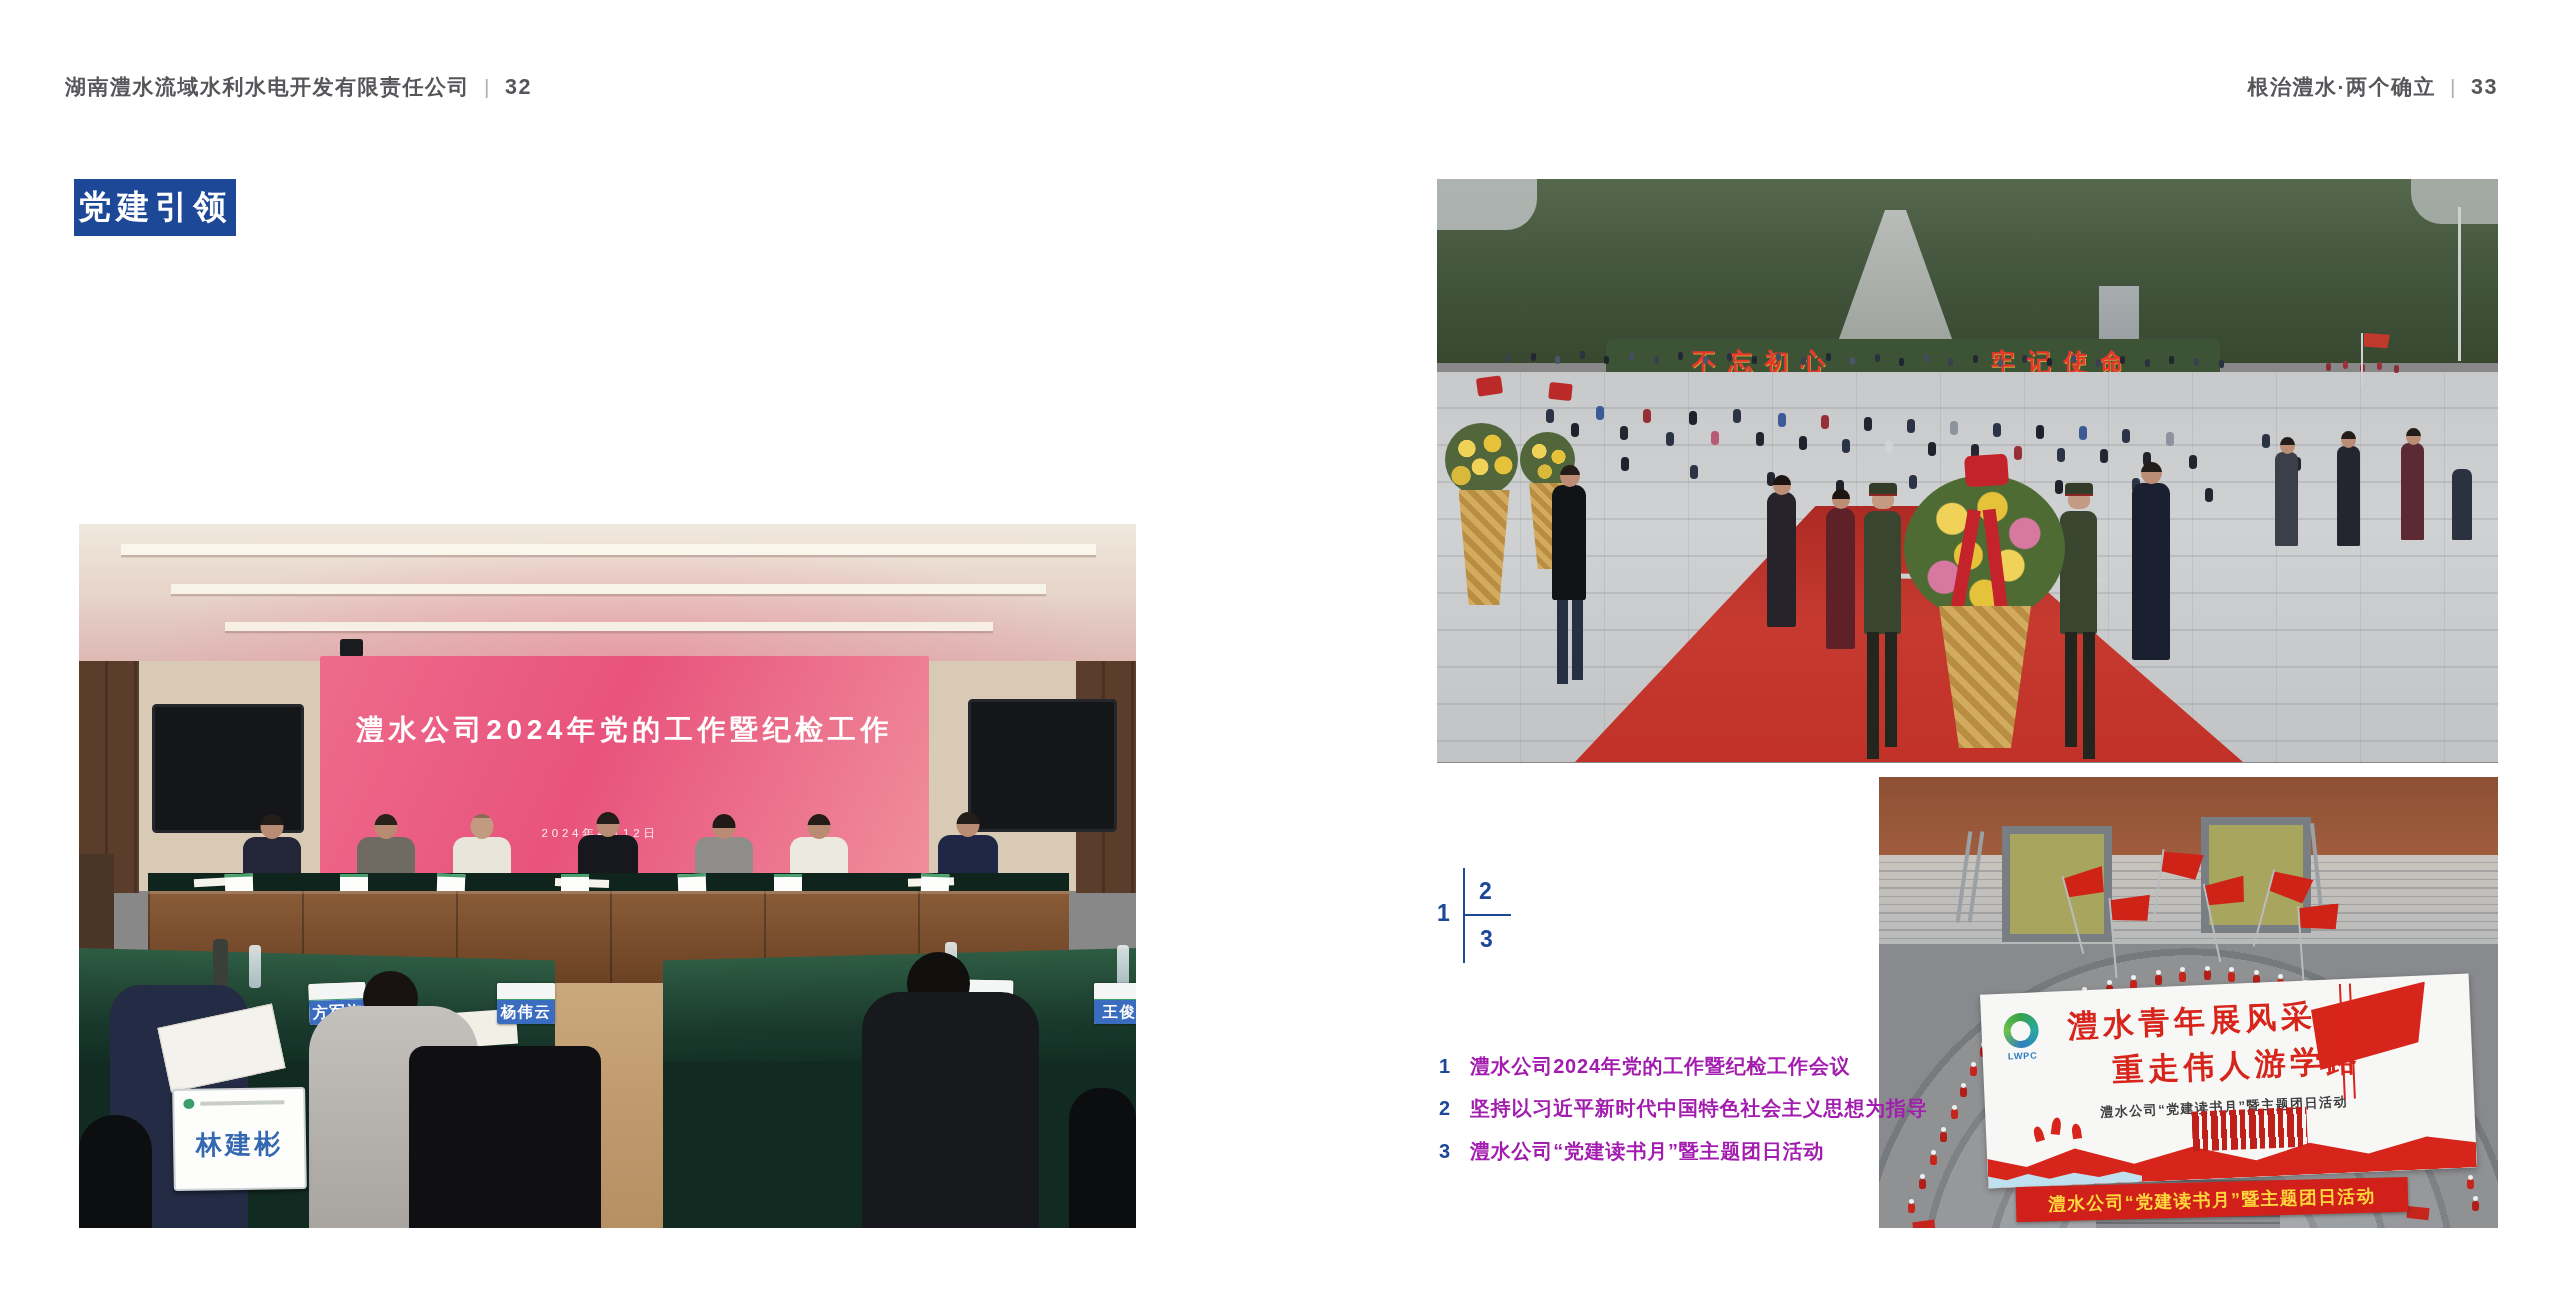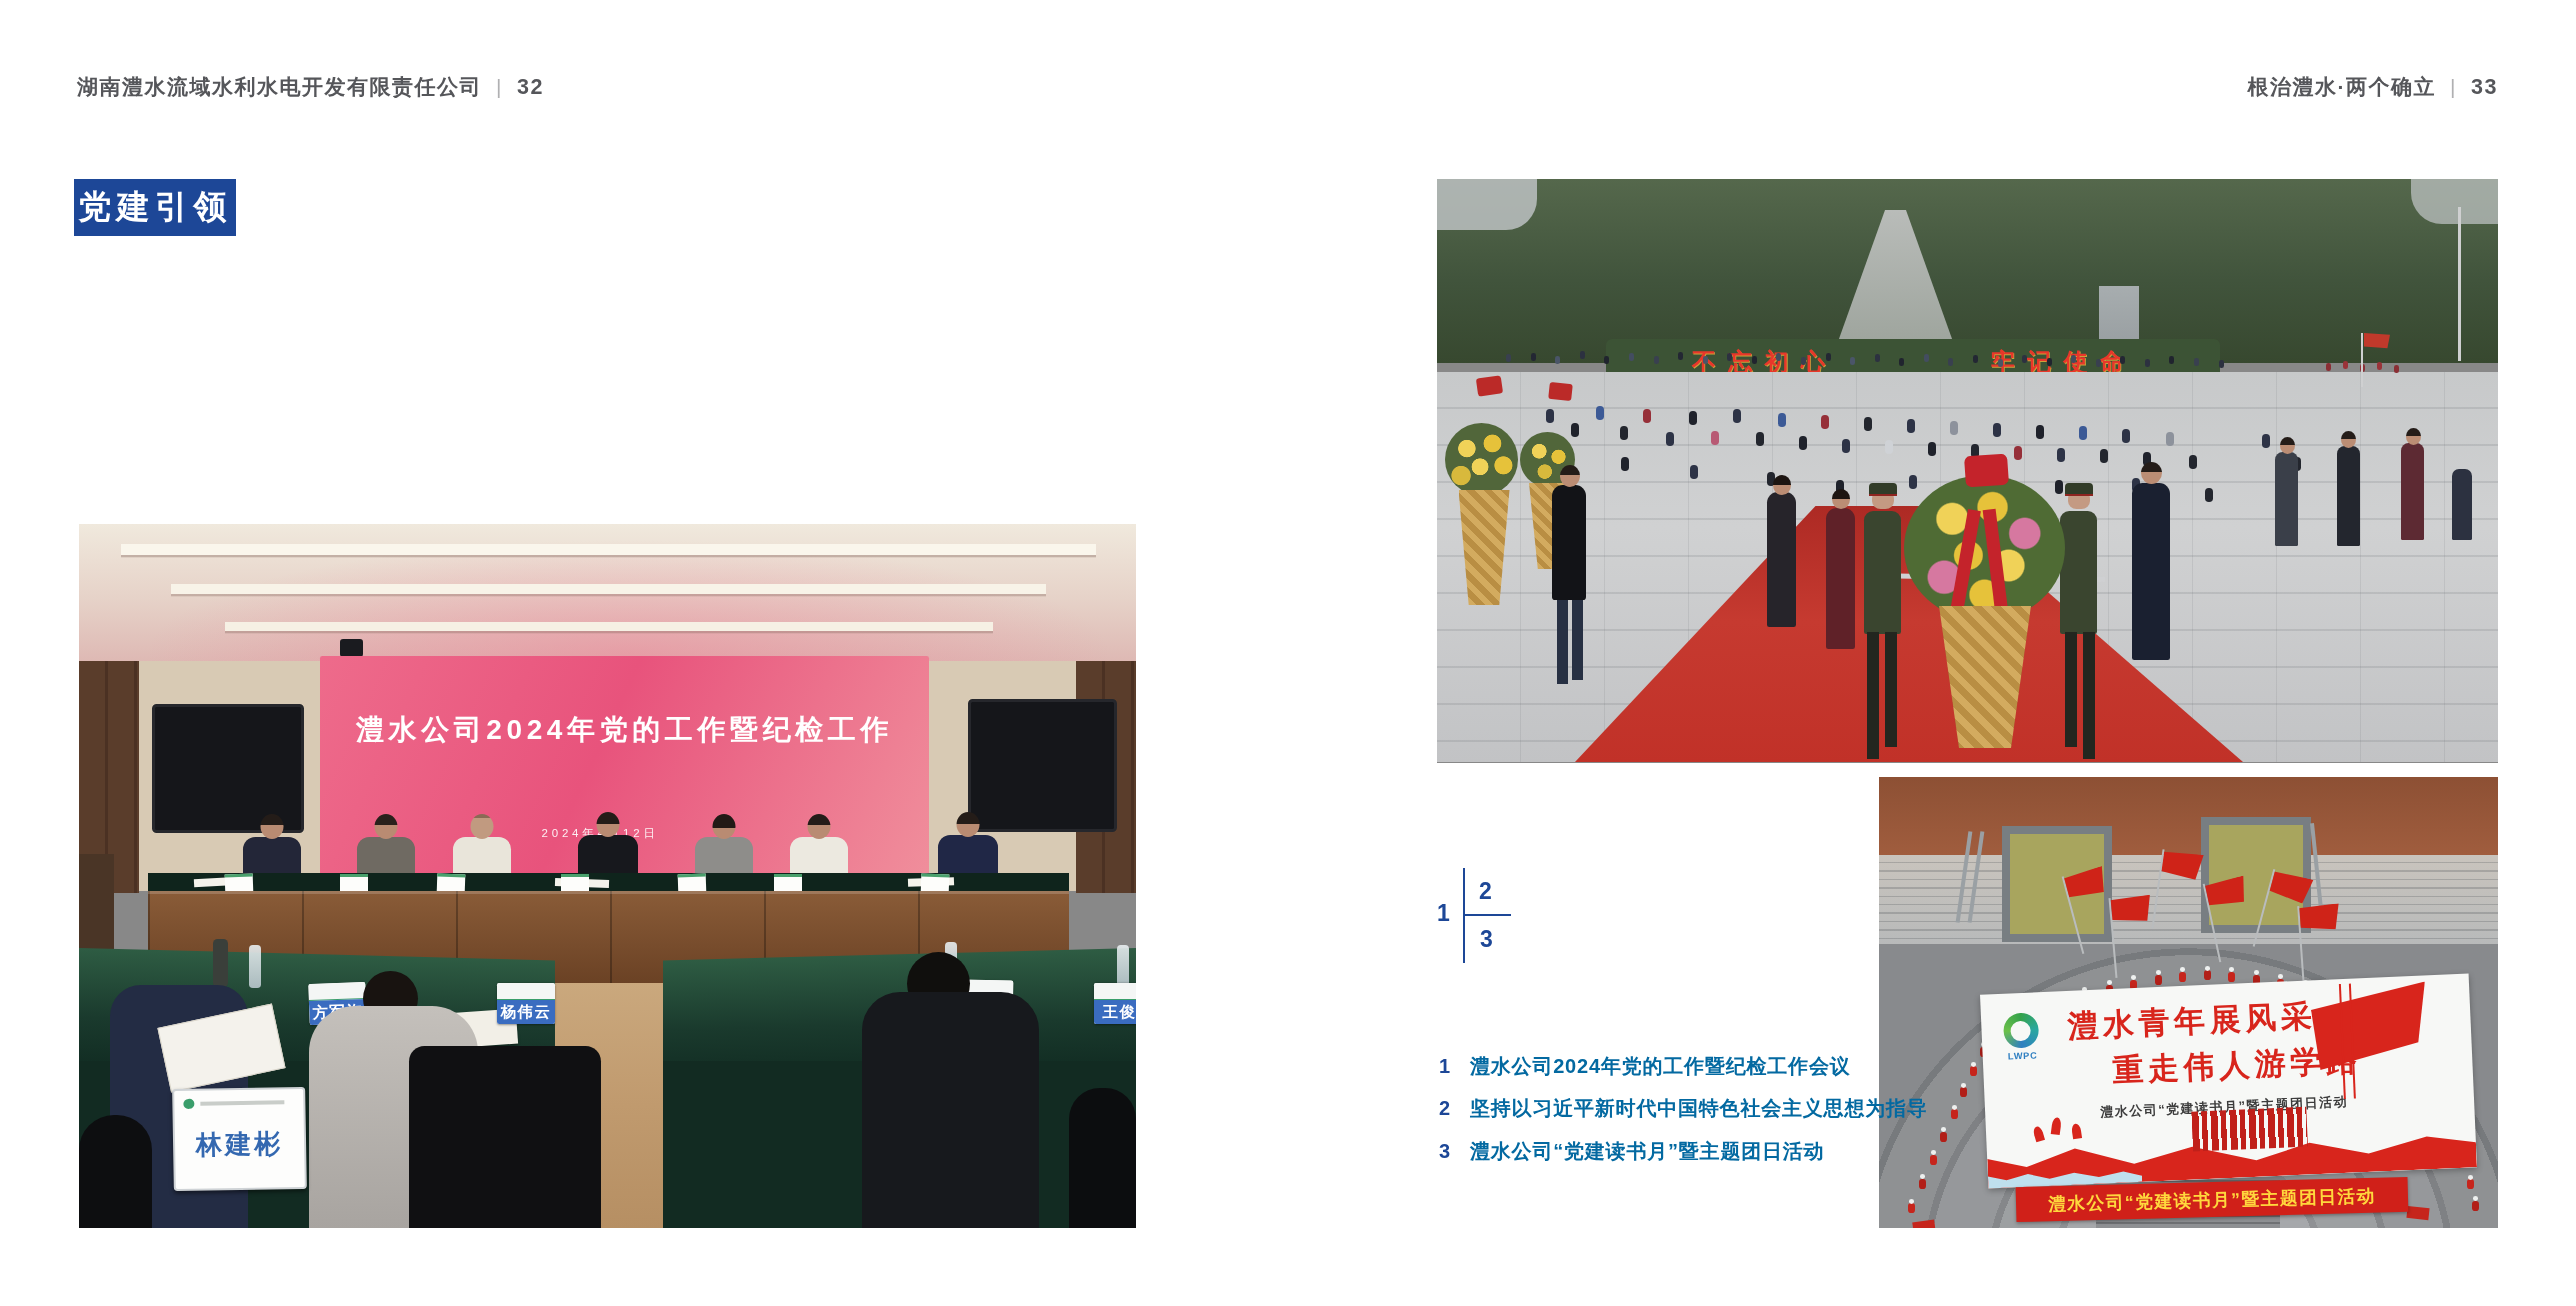--- a/index.html
+++ b/index.html
@@ -72,28 +72,28 @@
     557px 306px 0 0 #eef0ef,566px 329px 0 0 #eef0ef,574px 352px 0 0 #eef0ef,582px 375px 0 0 #eef0ef,
     588px 398px 0 0 #eef0ef,593px 419px 0 0 #eef0ef;}
   .p3-flag{position:absolute;width:2.3px;height:80px;background:#b9bcbe;}
   .p3-flag .cloth{position:absolute;left:1.5px;top:0;width:40px;height:28px;background:#cf2318;
                   clip-path:polygon(0 8%,100% 0,88% 92%,0 78%);}
   
   .keynum{position:absolute;color:#1d4797;font-weight:bold;font-size:23px;}
   
   .caprow{display:flex;margin-bottom:15.4px;align-items:baseline;}
   .capnum{color:#1d4797;font-weight:bold;font-size:20px;width:31px;flex:0 0 31px;}
-  .captext{color:#0369a1;font-size:20px;font-weight:600;letter-spacing:0.8px;white-space:nowrap;}
+  .captext{color:#a21caf;font-size:20px;font-weight:600;letter-spacing:0.8px;white-space:nowrap;}
 </style>
 </head>
 <body>
 
 <div id="page">
 
-  <div class="hdr" style="left:77px;">
+  <div class="hdr" style="left:65px;">
     <span>湖南澧水流域水利水电开发有限责任公司</span><span class="sep">|</span><span class="pg">32</span>
   </div>
   <div class="hdr" style="right:78px;">
     <span>根治澧水·两个确立</span><span class="sep">|</span><span class="pg">33</span>
   </div>
 
   <div class="badge">党建引领</div>
 
 
   <div id="photo1" class="photo">

